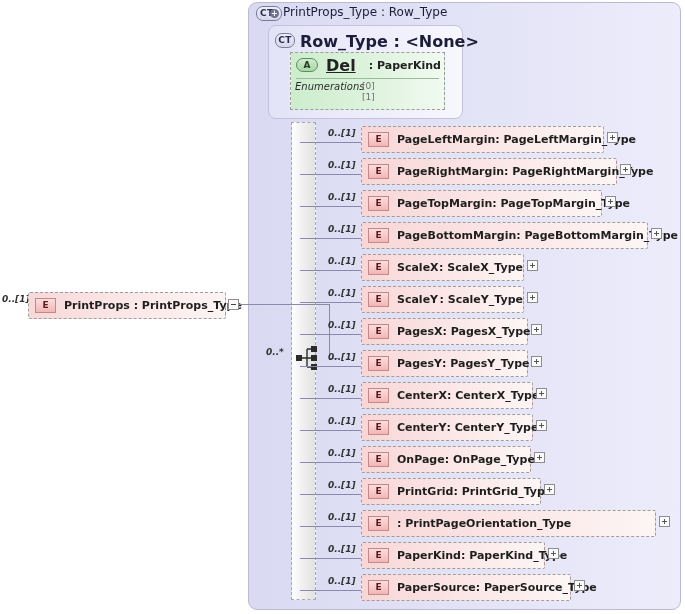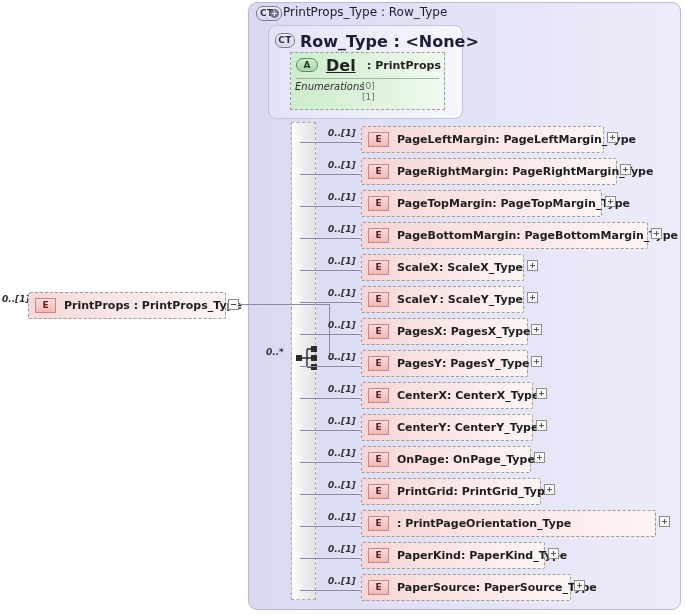--- a/index.html
+++ b/index.html
@@ -327,21 +327,21 @@
 <div id="ct-inner"></div>
 <div id="ct-badge-inner" class="ct-badge">
   <span>CT</span>
 </div>
 <div id="ct-inner-title">Row_Type : &lt;None&gt;</div>
 
 <div id="attr-box"></div>
 <div id="attr-row">
   <span class="a-badge">A</span>
   <span id="attr-name">Del</span>
-  <span id="attr-type">: PrintProps</span>
+  <span id="attr-type">: PaperKind</span>
 </div>
 <div id="attr-sep"></div>
 <div id="enum-label">Enumerations</div>
 <div id="enum-values" style="white-space:pre;">[0]
 [1]</div>
 
 <div id="group-bar"></div>
 
 <div id="root-occurs">0..[1]</div>
 <div id="root-node">

